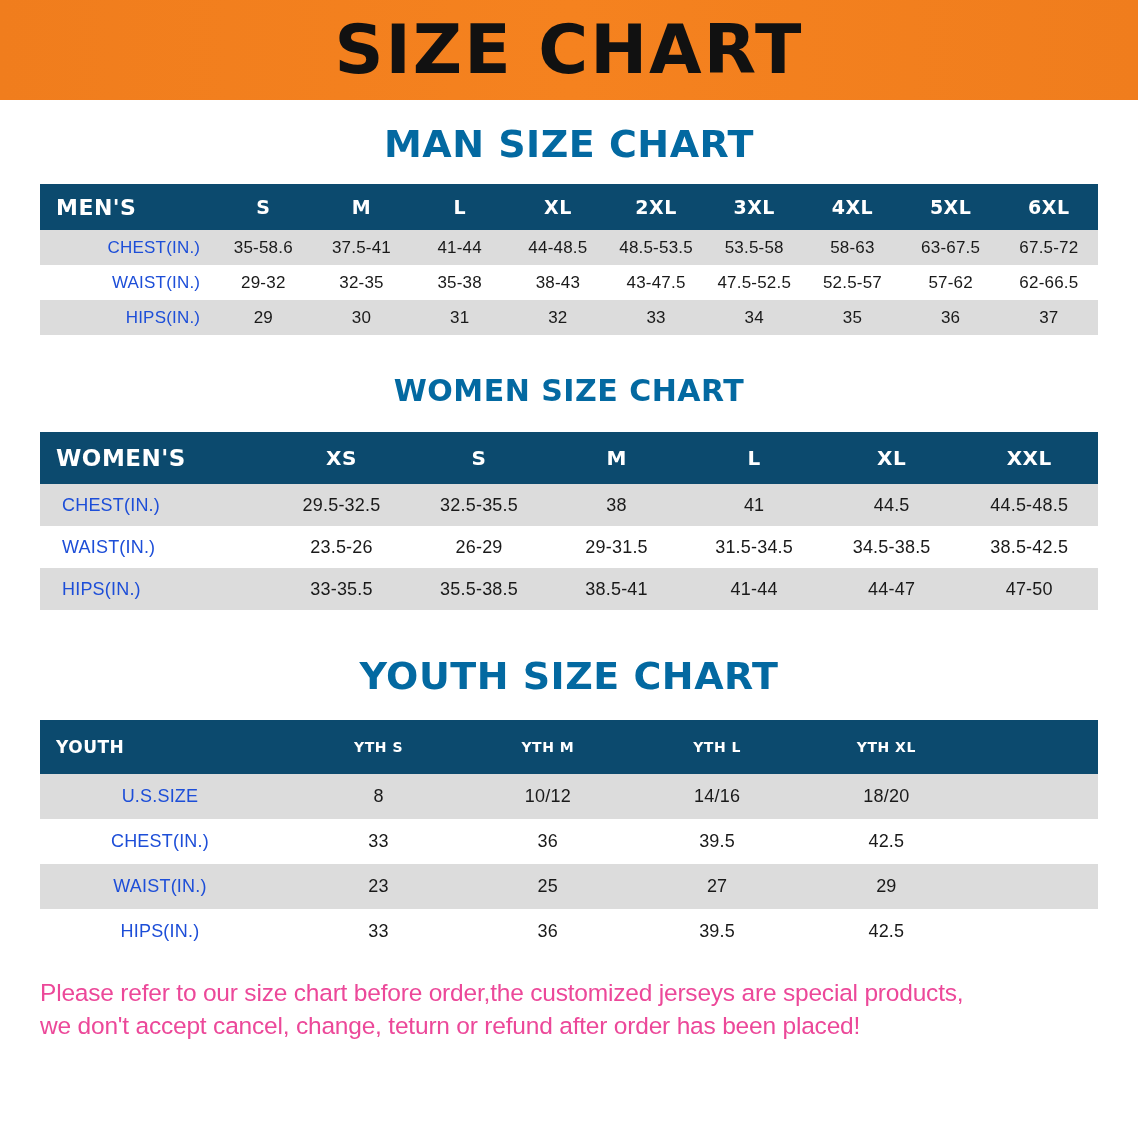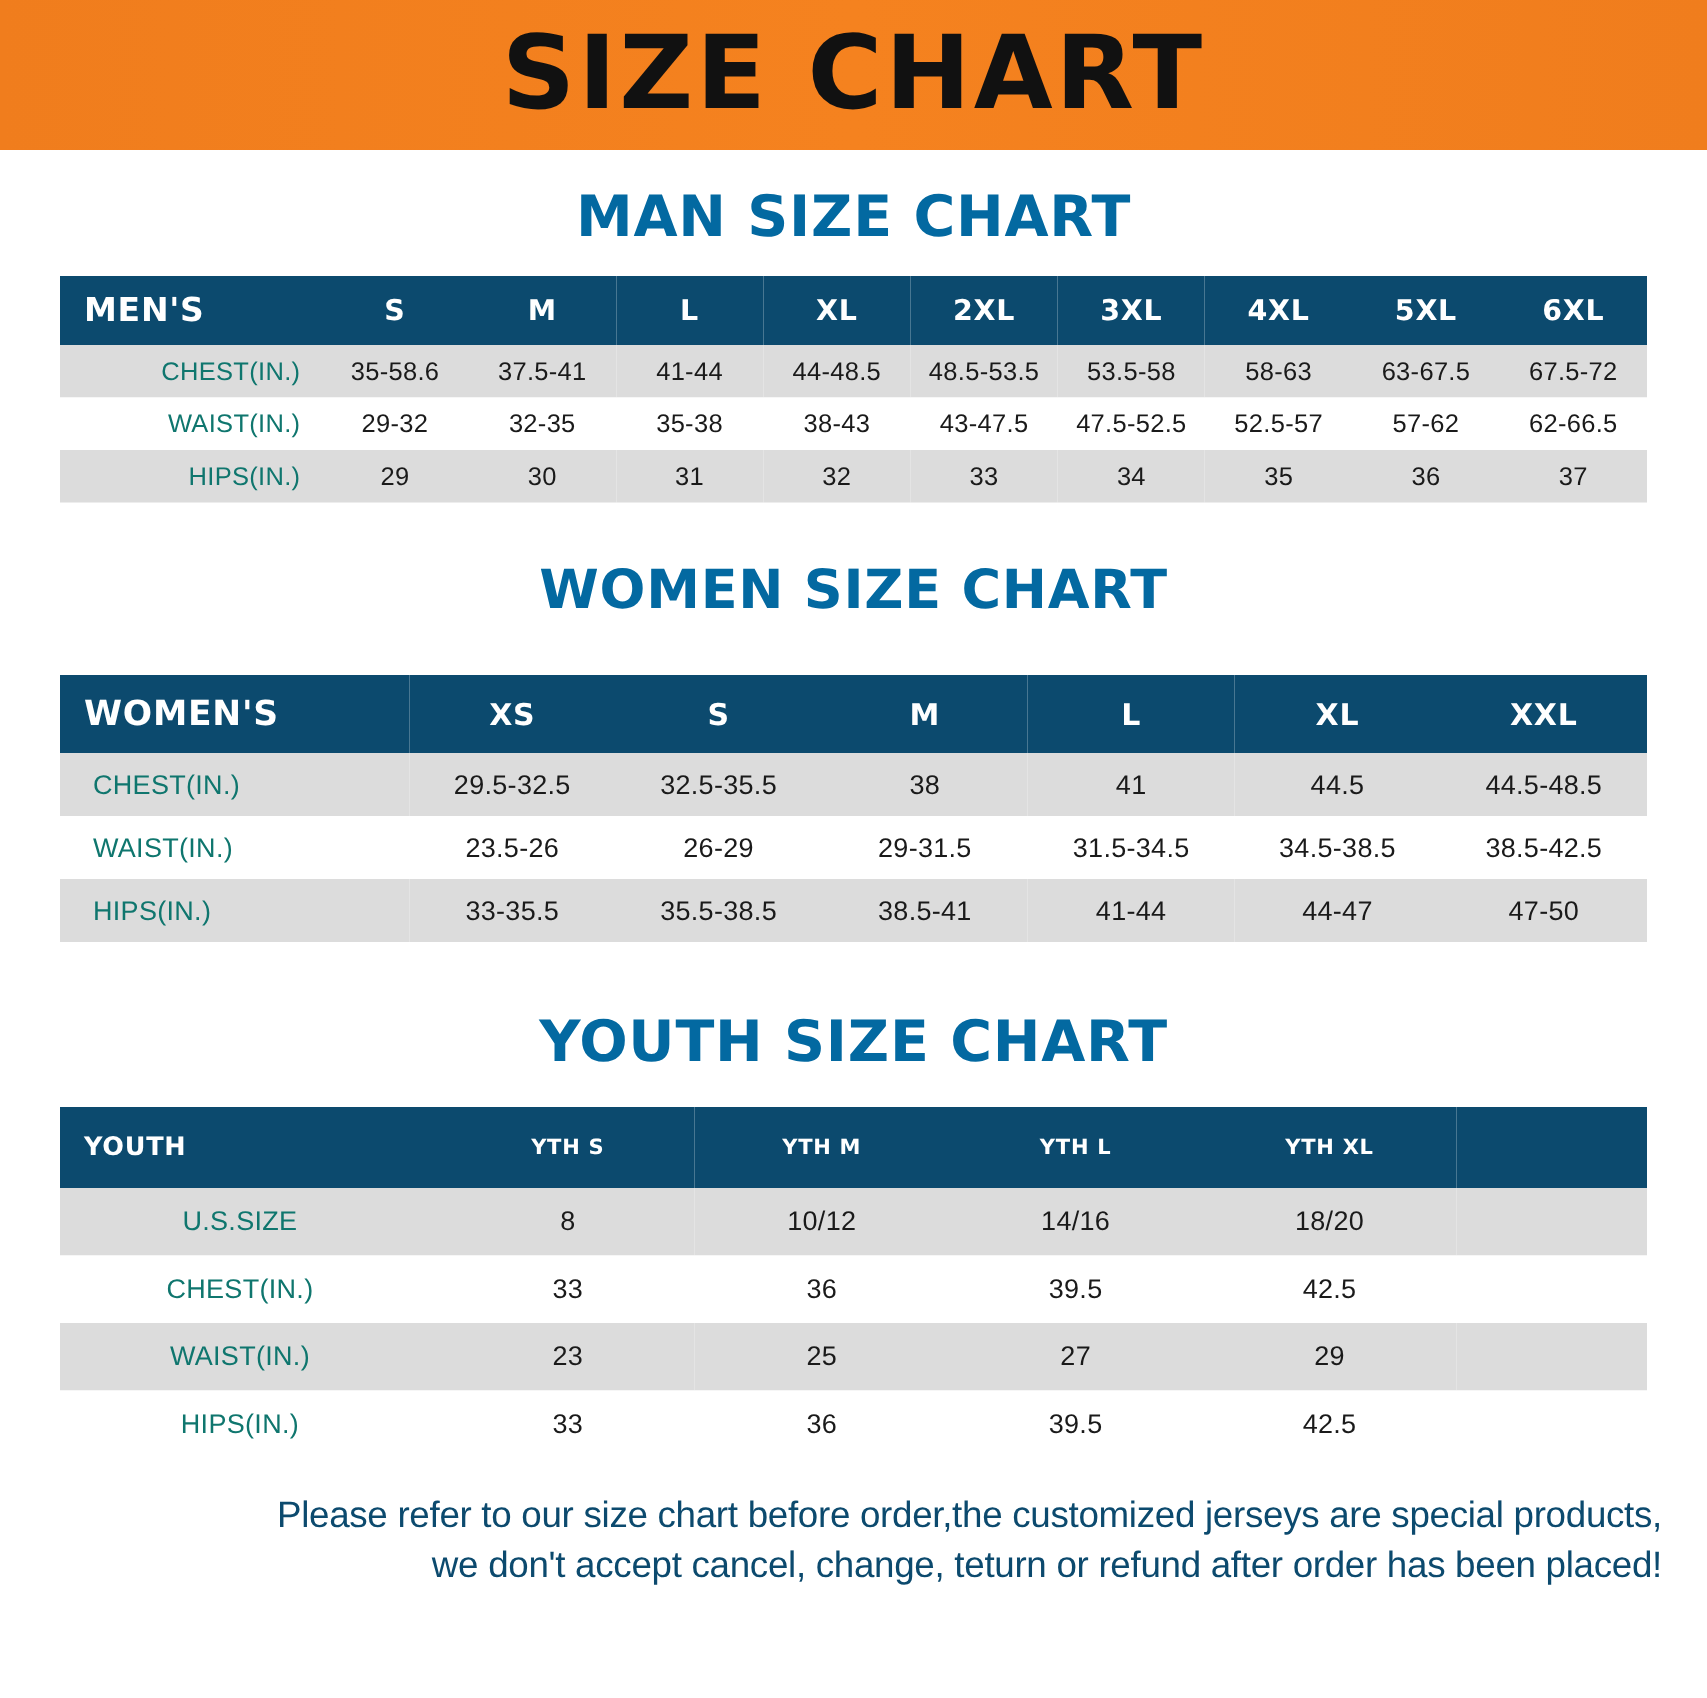--- a/index.html
+++ b/index.html
@@ -41,21 +41,21 @@
 
   
   .section-heading {
     text-align: center;
     font-family: "DejaVu Sans", sans-serif;
     font-weight: bold;
     color: #0369a1;
     letter-spacing: 0.5px;
   }
   .h-man { font-size: 38px; margin-top: 22px; margin-bottom: 18px; }
-  .h-women { font-size: 36px; margin-top: 38px; margin-bottom: 36px; }
+  .h-women { font-size: 30px; margin-top: 38px; margin-bottom: 24px; }
   .h-youth { font-size: 38px; margin-top: 44px; margin-bottom: 22px; }
 
   
   .tbl-wrap {
     padding: 0 40px;
   }
   table.chart {
     width: 100%;
     border-collapse: collapse;
     table-layout: fixed;
@@ -88,46 +88,45 @@
   
   table.chart tbody td {
     height: 35px;
     font-size: 17px;
     letter-spacing: 0.2px;
   }
   table.chart tbody td.rowlabel {
     text-align: right;
     padding-right: 14px;
     font-size: 17px;
-    color: #0f766e;
+    color: #1d4ed8;
   }
   tbody tr.shade td { background: #dcdcdc; }
   tbody tr.plain td { background: #ffffff; }
 
   
   table.women thead th { font-size: 20px; height: 52px; margin-left: 16px; }
   table.women thead th.rowlabel { font-size: 23px; }
   table.women tbody td { height: 42px; font-size: 18px; }
   table.women tbody td.rowlabel { text-align: left; padding-left: 22px; font-size: 18px; }
 
   
   table.youth thead th { font-size: 14px; height: 54px; }
   table.youth thead th.rowlabel { font-size: 17px; }
   table.youth tbody td { height: 45px; font-size: 18px; }
   table.youth tbody td.rowlabel { text-align: center; font-size: 18px; }
 
   
   .note {
     margin: 22px 30px 0 40px;
-    color: #0c4a6e;
+    color: #ec4899;
     font-family: "Liberation Sans", sans-serif;
     font-size: 24.5px;
     line-height: 1.35;
     letter-spacing: -0.2px;
-    text-align: right;
   }
   .note-line { display: block; }
 </style>
 </head>
 <body>
 
 <div class="page">
 
   <div class="banner">
     <div class="banner-title">SIZE CHART</div>

